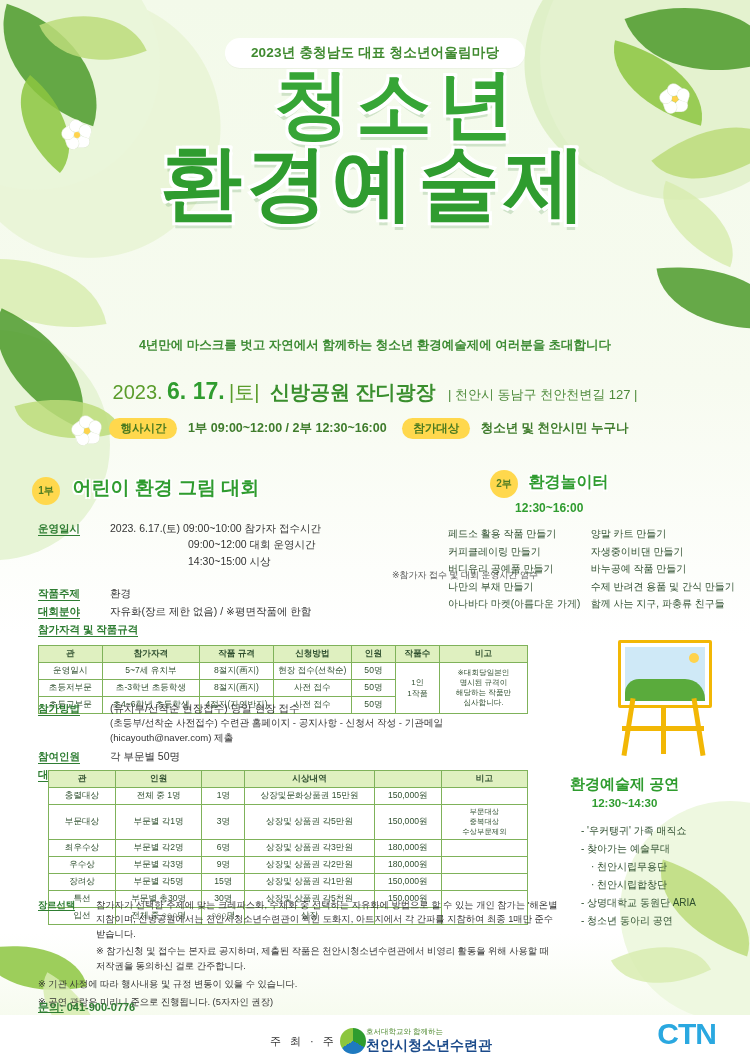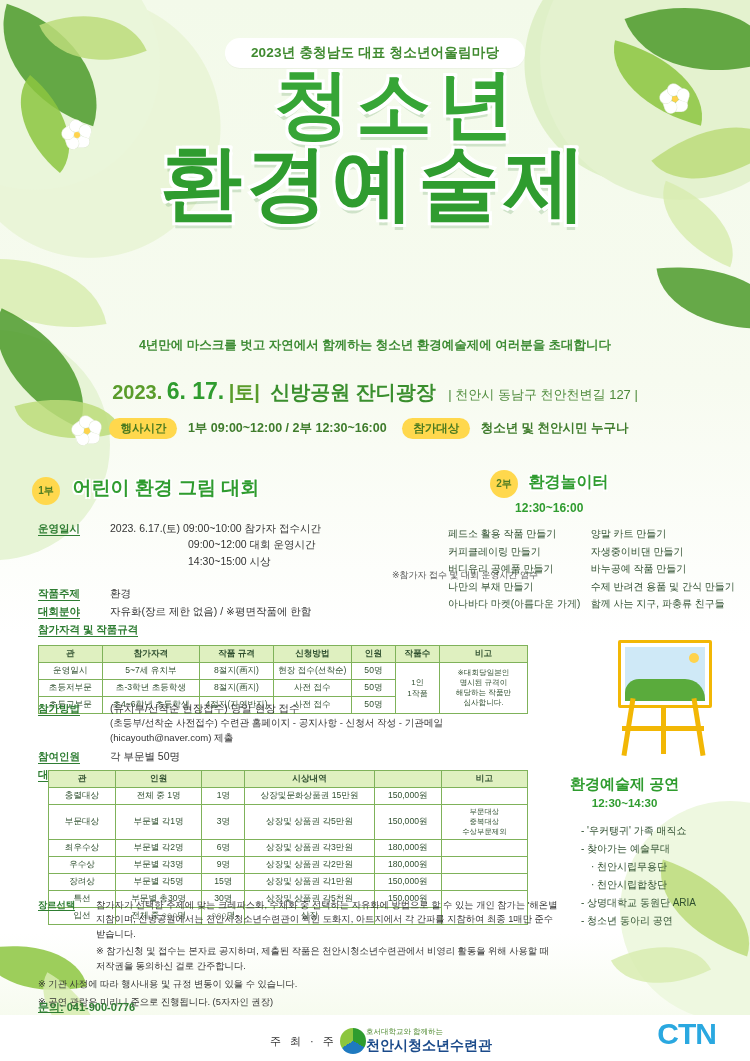--- a/index.html
+++ b/index.html
@@ -42,21 +42,21 @@
       0 6px 0 rgba(40,120,40,.18);
   }
   .title1{font-size:76px;letter-spacing:6px;margin-left:44px;}
   .title2{font-size:82px;letter-spacing:4px;color:#2f9c2f;}
   .subtitle{
     position:absolute;top:337px;left:0;right:0;text-align:center;
     color:#3e8c34;font-size:12.5px;font-weight:bold;
   }
   
   .daterow{position:absolute;top:378px;left:0;right:0;text-align:center;white-space:nowrap;}
-  .daterow .d1{color:#5a9c2b;font-size:20px;font-weight:bold;}
+  .daterow .d1{color:#5a9c2b;font-size:20px;font-weight:normal;}
   .daterow .d2{color:#2f9c2f;font-size:23px;font-weight:bold;}
   .daterow .d3{color:#3a8f2e;font-size:20px;font-weight:bold;margin-left:6px;}
   .daterow .d4{color:#4d8a3a;font-size:13px;margin-left:8px;}
   .inforow{position:absolute;top:418px;left:0;right:0;text-align:center;white-space:nowrap;font-size:12.5px;}
   .pill{display:inline-block;background:#ffd84d;color:#4a7a1f;border-radius:12px;padding:3px 11px;font-weight:bold;font-size:11.5px;}
   .pill.green{background:#ffd84d;}
   .inforow .txt{color:#3f7c2c;font-weight:bold;margin:0 12px 0 7px;text-align:center;}
   
   .badge{
     display:inline-block;background:#ffd84d;color:#4f7d22;border-radius:50%;

